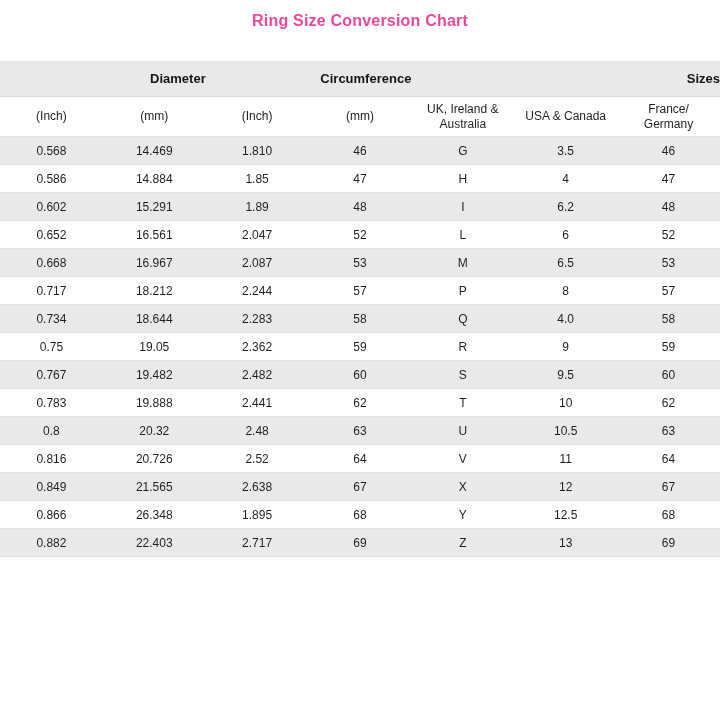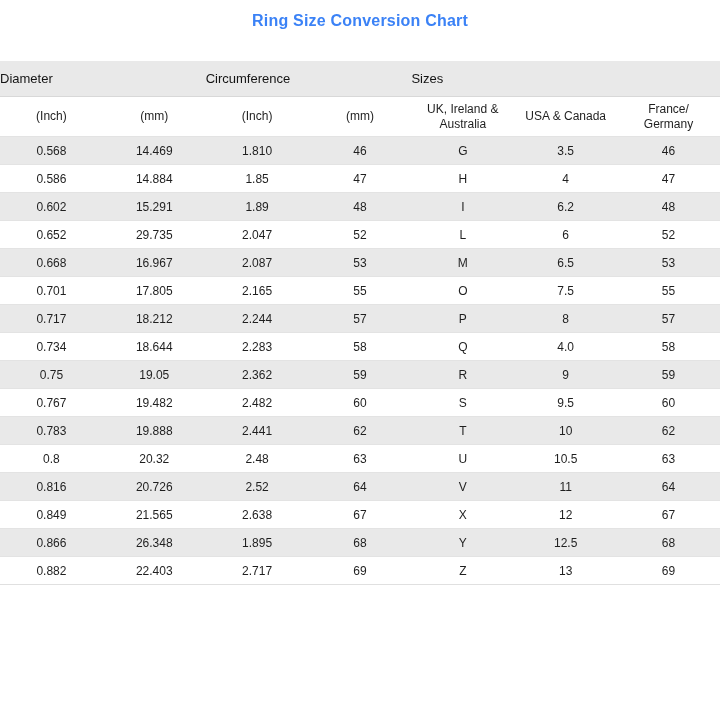--- a/index.html
+++ b/index.html
@@ -13,38 +13,38 @@
     width: 720px;
     height: 720px;
     background: #ffffff;
     overflow: hidden;
   }
   .title {
     margin: 12px 0 0 0;
     text-align: center;
     font-size: 16px;
     font-weight: bold;
-    color: #3b82f6;
+    color: #ec4899;
     letter-spacing: 0.2px;
   }
   table.ring-table {
     width: 720px;
     border-collapse: collapse;
     table-layout: fixed;
     margin-top: 31px;
     font-size: 12px;
     border-bottom: 1px solid #e0e0e0;
   }
   table.ring-table col { width: 14.285%; }
   thead tr.group-row th {
     background: #e9e9e9;
     font-size: 13px;
-    font-weight: normal;
+    font-weight: bold;
     height: 35px;
-    text-align: left;
+    text-align: right;
     vertical-align: middle;
     border-bottom: 1px solid #d8d8d8;
     color: #141414;
     padding: 0;
   }
   thead tr.cols-row th {
     background: #ffffff;
     font-size: 12px;
     font-weight: normal;
     height: 39px;
@@ -119,46 +119,37 @@
           <td>0.602</td>
           <td>15.291</td>
           <td>1.89</td>
           <td>48</td>
           <td>I</td>
           <td>6.2</td>
           <td>48</td>
         </tr>
         <tr>
           <td>0.652</td>
-          <td>29.735</td>
+          <td>16.561</td>
           <td>2.047</td>
           <td>52</td>
           <td>L</td>
           <td>6</td>
           <td>52</td>
         </tr>
         <tr>
           <td>0.668</td>
           <td>16.967</td>
           <td>2.087</td>
           <td>53</td>
           <td>M</td>
           <td>6.5</td>
           <td>53</td>
         </tr>
         <tr>
-          <td>0.701</td>
-          <td>17.805</td>
-          <td>2.165</td>
-          <td>55</td>
-          <td>O</td>
-          <td>7.5</td>
-          <td>55</td>
-        </tr>
-        <tr>
           <td>0.717</td>
           <td>18.212</td>
           <td>2.244</td>
           <td>57</td>
           <td>P</td>
           <td>8</td>
           <td>57</td>
         </tr>
         <tr>
           <td>0.734</td>

